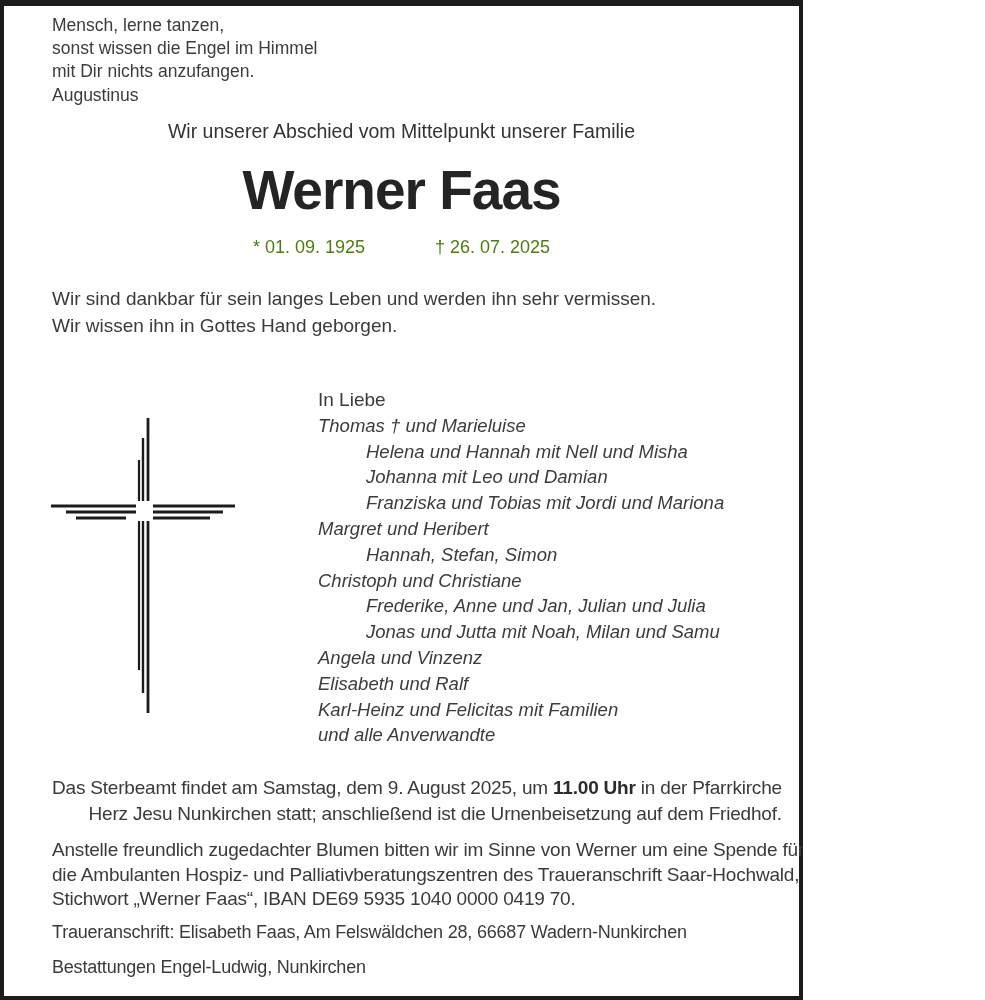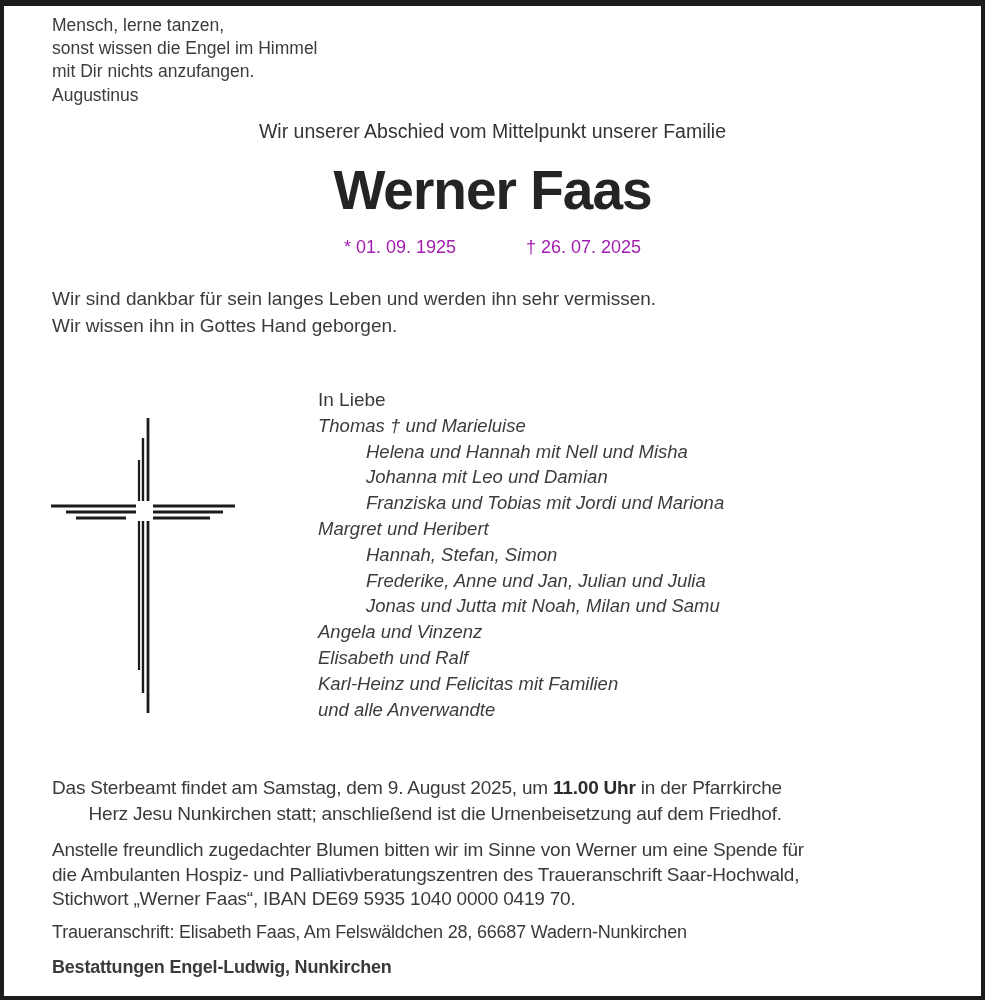--- a/index.html
+++ b/index.html
@@ -1,18 +1,18 @@
 <!DOCTYPE html>
 <html><head>
 <meta charset="utf-8">
 <style>
   html,body{margin:0;padding:0;background:#ffffff;}
   .page{
     position:relative;
-    width:985px;height:1000px;
+    width:803px;height:1000px;
     background:#ffffff;
     font-family:"Liberation Sans","DejaVu Sans",sans-serif;
     color:#3a3a3a;
     overflow:hidden;
   }
   .frame{
     position:absolute;inset:0;
     border-style:solid;border-color:#1c1c1c;
     border-width:6px 4px 4px 4px;
     pointer-events:none;
@@ -29,21 +29,21 @@
   }
   .name{
     position:absolute;left:0;right:0;top:163px;margin:0;
     text-align:center;
     font-size:55px;font-weight:700;letter-spacing:-1px;
     color:#242424;line-height:1;
   }
   .dates{
     position:absolute;left:0;right:0;top:237px;
     display:flex;justify-content:center;gap:70px;
-    font-size:18px;line-height:1.2;color:#a21caf;
+    font-size:18px;line-height:1.2;color:#4d7c0f;
   }
   .tribute{
     position:absolute;left:52px;top:285px;
     font-size:19px;line-height:27px;
   }
   .cross{position:absolute;left:48px;top:408px;}
   .mourners{
     position:absolute;left:318px;top:387px;
     font-size:18.5px;line-height:25.8px;
   }
@@ -58,21 +58,21 @@
   .donation{
     position:absolute;left:52px;top:838px;margin:0;
     font-size:19px;line-height:24.5px;letter-spacing:-0.2px;
   }
   .address{
     position:absolute;left:52px;top:922px;margin:0;
     font-size:18px;letter-spacing:-0.2px;
   }
   .funeral{
     position:absolute;left:52px;top:957px;margin:0;
-    font-size:18px;letter-spacing:-0.2px;font-weight:bold;
+    font-size:18px;letter-spacing:-0.2px;
   }
 </style>
 </head>
 <body>
 
 <div class="page">
   <div class="frame"></div>
 
   <div class="quote">
     <div class="line">Mensch, lerne tanzen,</div>
@@ -116,20 +116,21 @@
 
   <div class="mourners">
     <div class="mourners-heading line">In Liebe</div>
     <div id="mourners-list">
         <div class="mourner-line line">Thomas † und Marieluise</div>
         <div class="mourner-line line indented">Helena und Hannah mit Nell und Misha</div>
         <div class="mourner-line line indented">Johanna mit Leo und Damian</div>
         <div class="mourner-line line indented">Franziska und Tobias mit Jordi und Mariona</div>
         <div class="mourner-line line">Margret und Heribert</div>
         <div class="mourner-line line indented">Hannah, Stefan, Simon</div>
+        <div class="mourner-line line">Christoph und Christiane</div>
         <div class="mourner-line line indented">Frederike, Anne und Jan, Julian und Julia</div>
         <div class="mourner-line line indented">Jonas und Jutta mit Noah, Milan und Samu</div>
         <div class="mourner-line line">Angela und Vinzenz</div>
         <div class="mourner-line line">Elisabeth und Ralf</div>
         <div class="mourner-line line">Karl-Heinz und Felicitas mit Familien</div>
         <div class="mourner-line line">und alle Anverwandte</div>
       </div>
   </div>
 
   <p class="service">

